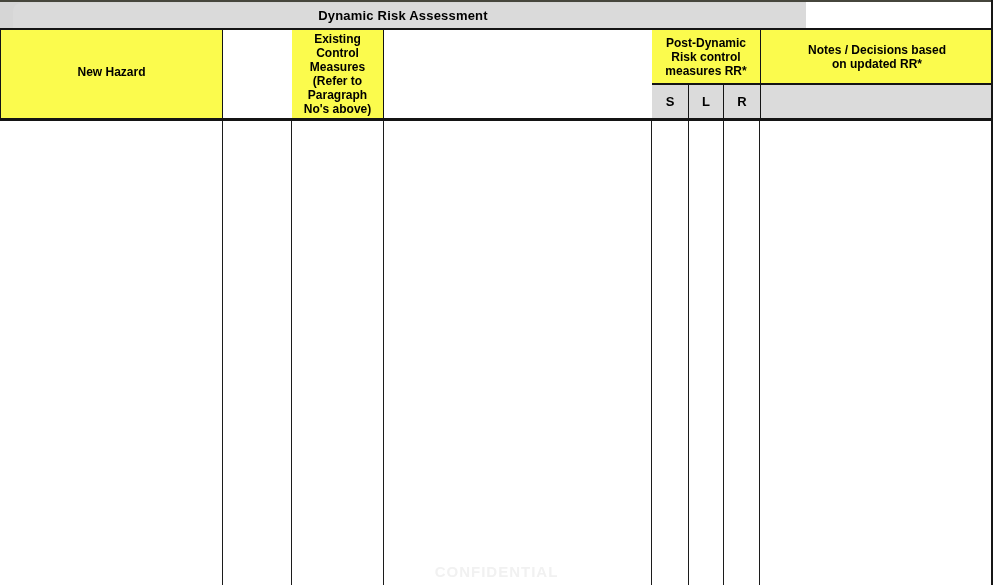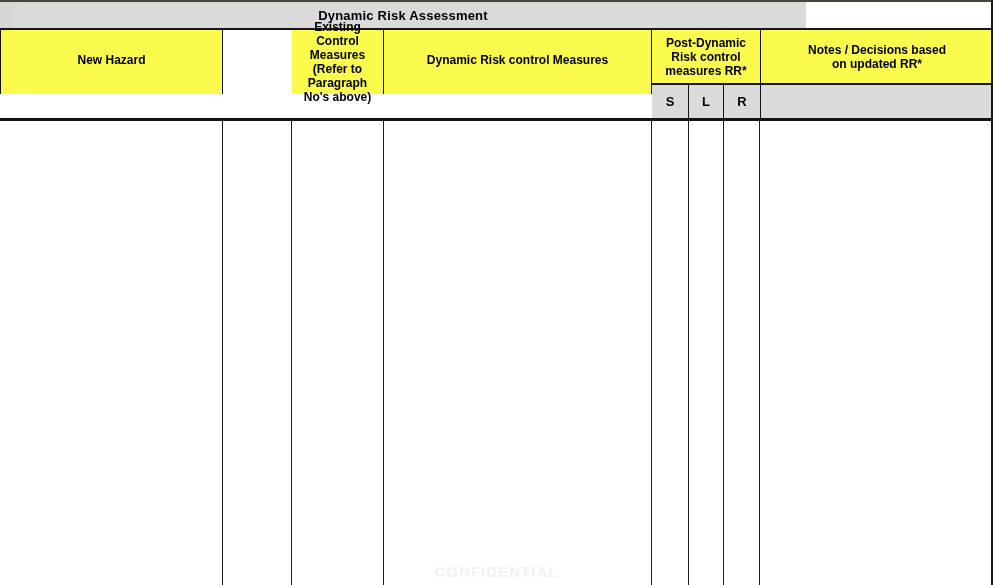--- a/index.html
+++ b/index.html
@@ -36,21 +36,21 @@
   .title-divider {
     position: absolute; left: 0; top: 28px; width: 993px; height: 2px;
     background: var(--border, #141414);
   }
 
   
   .header-row {
     position: absolute; left: 0; top: 30px; width: 993px; height: 88px;
   }
   .hcell {
-    position: absolute; top: 0; height: 64px;
+    position: absolute; top: 0; height: 88px;
     background: var(--header-yellow, #fbfb4d);
     border-right: 1px solid var(--border, #141414);
     display: flex; align-items: center; justify-content: center;
     text-align: center;
     font-size: 12px; line-height: 14px; font-weight: bold;
     white-space: pre-line;
   }
   .hcell.first { border-left: 1px solid var(--border, #141414); }
   .hcell.lift { padding-bottom: 4px; }  
 
@@ -121,21 +121,20 @@
   <div class="title-divider"></div>
 
   <div class="header-row">
     <div class="hcell first lift" style="left:0; width:223px;">New Hazard</div>
     <div class="hcell" style="left:292px; width:92px;">Existing
 Control
 Measures
 (Refer to
 Paragraph
 No's above)</div>
-    <div class="hcell lift" style="left:384px; width:268px;">Dynamic Risk control Measures</div>
 
     <div class="hgroup" style="left:652px; width:108px;">
       <div class="upper">Post-Dynamic
 Risk control
 measures RR*</div>
       <div class="lower">
         <div class="subcell" style="width:37px;">S</div>
         <div class="subcell" style="width:35px;">L</div>
         <div class="subcell" style="width:36px;">R</div>
       </div>

